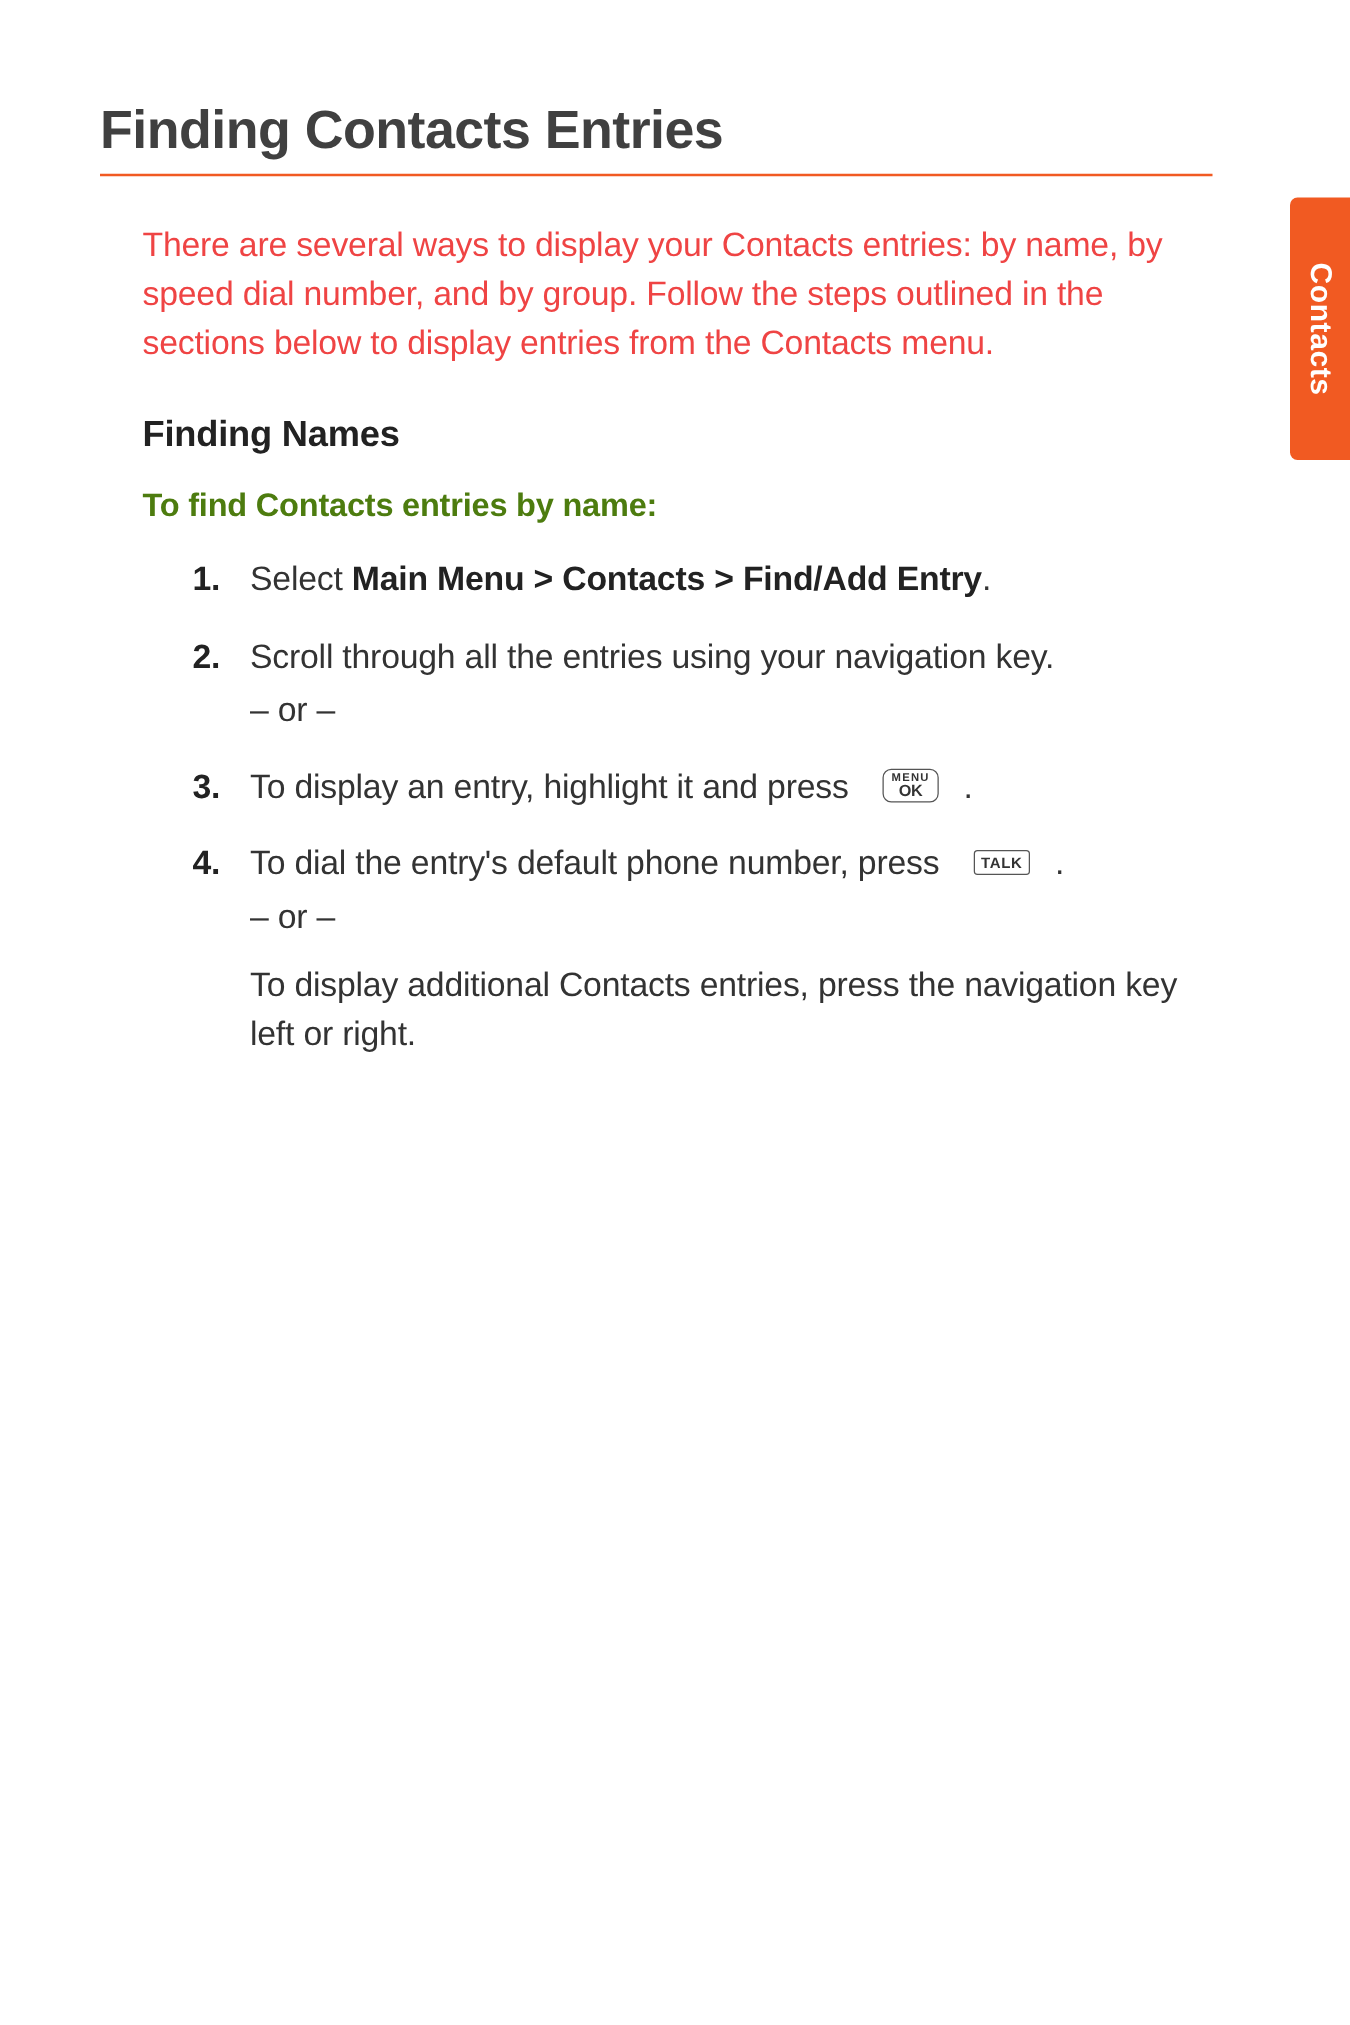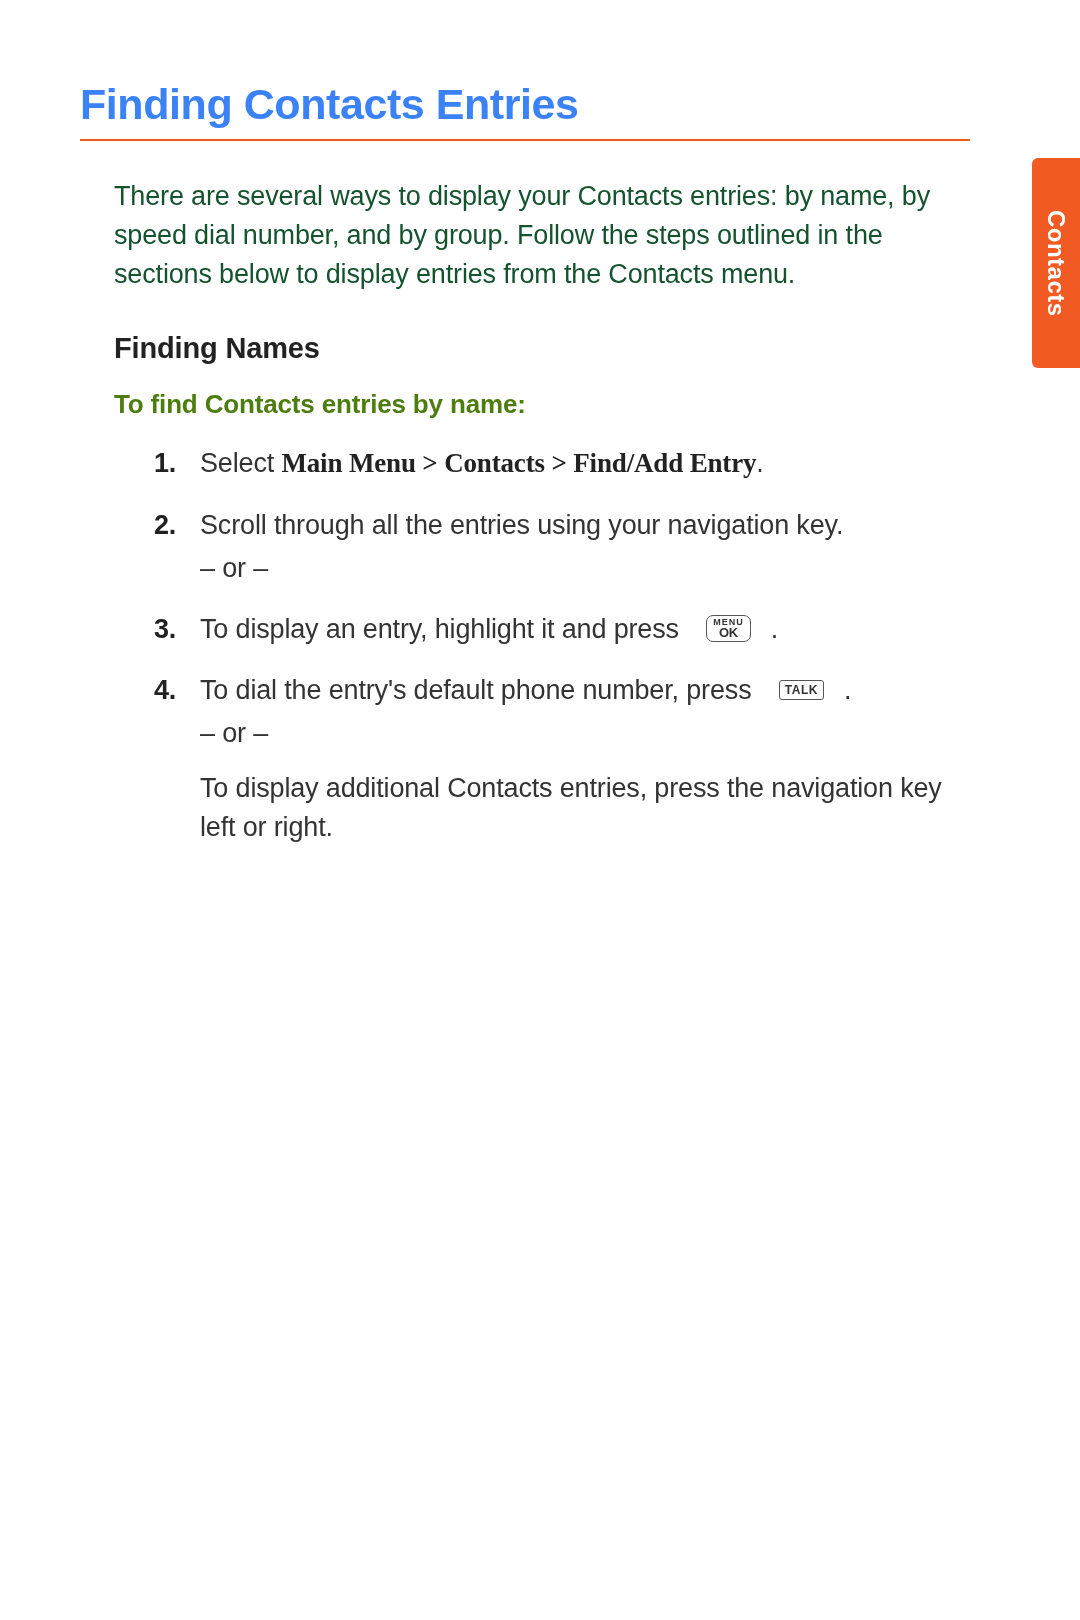--- a/index.html
+++ b/index.html
@@ -11,32 +11,32 @@
     position: relative;
     letter-spacing: -0.01em;
   }
   .page {
     position: relative;
     width: 1080px;
     height: 1620px;
     padding: 80px 110px 0 80px;
   }
   .title {
-    color: #3b82f6;
+    color: #404040;
     font-weight: 700;
     font-size: 43px;
     letter-spacing: -0.01em;
     border-bottom: 2px solid #f15a22;
     padding-bottom: 10px;
     margin-bottom: 36px;
   }
   .intro {
     font-size: 27px;
     line-height: 1.45;
-    color: #14532d;
+    color: #ef4444;
     margin-left: 34px;
     margin-right: 10px;
     margin-bottom: 38px;
     font-weight: 400;
   }
   .subhead {
     font-size: 29px;
     font-weight: 700;
     margin-left: 34px;
     margin-bottom: 24px;
@@ -62,21 +62,21 @@
     margin-bottom: 22px;
     padding-left: 46px;
   }
   ol.steps > li .num {
     position: absolute;
     left: 0;
     top: 0;
     font-weight: 700;
     color: #222;
   }
-  .bold { font-weight: 700; color: #222; font-family: Liberation Serif, serif; }
+  .bold { font-weight: 700; color: #222; }
   .or {
     display: block;
     margin-top: 4px;
     margin-bottom: 16px;
   }
   .key {
     display: inline-block;
     vertical-align: middle;
     border: 1.5px solid #555;
     border-radius: 7px;

